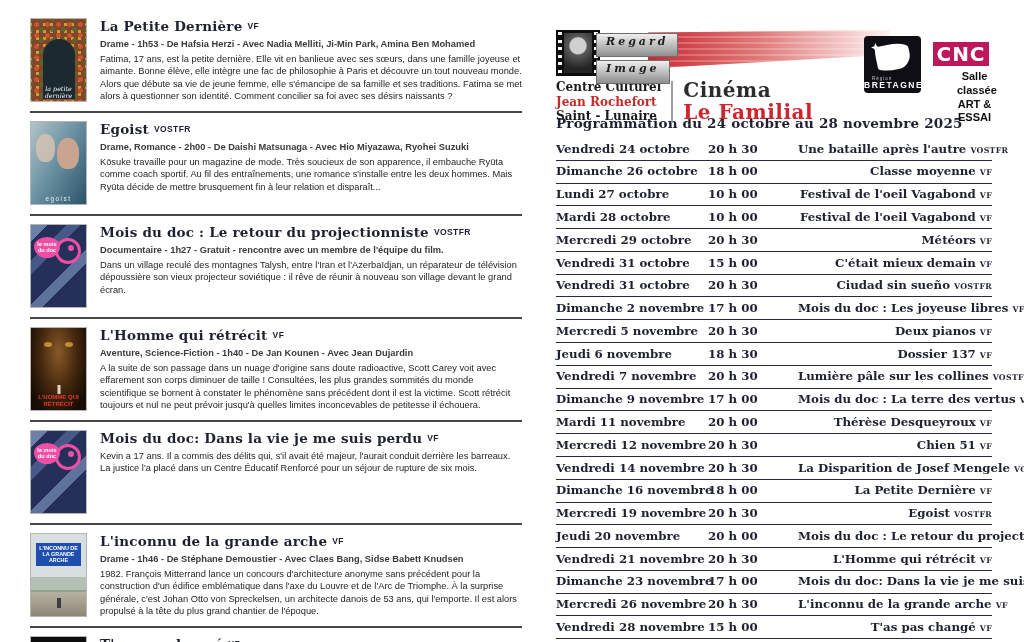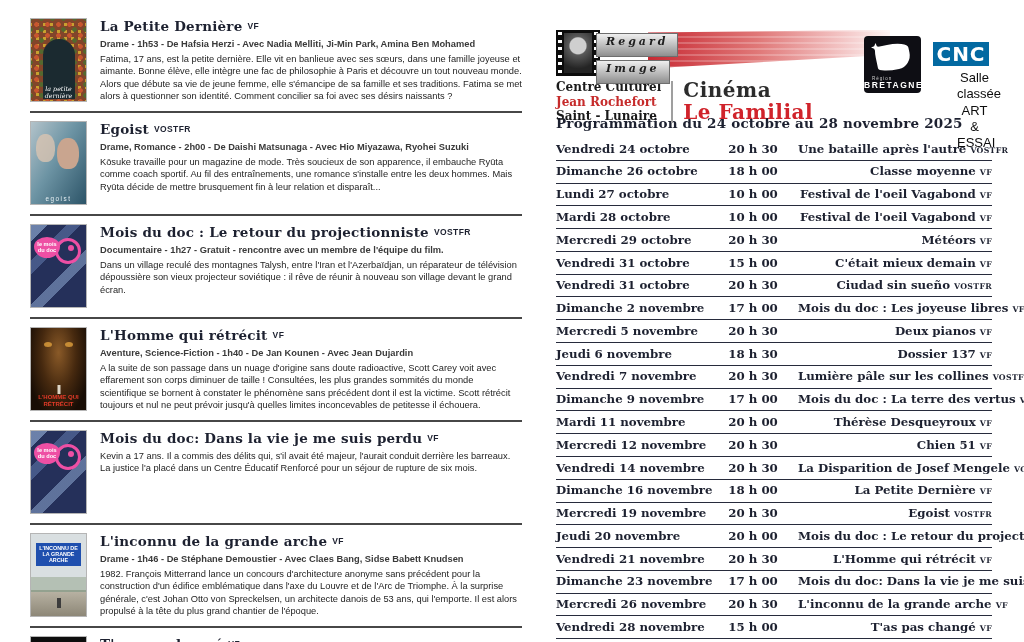--- a/index.html
+++ b/index.html
@@ -192,44 +192,43 @@
     position:absolute; left:7px; top:7px; width:9px; height:9px; background:#fff;
     clip-path:polygon(50% 0, 65% 35%, 100% 50%, 65% 65%, 50% 100%, 35% 65%, 0 50%, 35% 35%);
   }
   .bret-small { position:absolute; left:8px; bottom:12px; font-size:4.5px; color:#cfcfcf; letter-spacing:1px; }
   .bret-big { position:absolute; left:0; right:0; bottom:3px; text-align:right; font-size:8.5px; font-weight:700; color:#fff; letter-spacing:1.5px; }
 
   .cnc-logo { position:absolute; left:374px; top:12px; width:62px; text-align:center; color:#0d0d0d; }
   .cnc-name {
     font-weight:800; font-size:20px; letter-spacing:1px; line-height:1;
     font-family:"DejaVu Sans", sans-serif;
-    background:#0369a1; color:#fff; display:inline-block; padding:2px 3px;
-  }
-  .cnc-sub { margin-top:4px; font-size:13px; font-weight:400; line-height:1.25;margin-left:27px; }
+    background:#be185d; color:#fff; display:inline-block; padding:2px 3px;
+  }
+  .cnc-sub { margin-top:4px; font-size:11px; font-weight:700; line-height:1.25;margin-left:27px; }
 
   .prog-heading {
     margin-top:9px; font-family:"DejaVu Serif", serif; font-weight:700;
     font-size:13.5px; color:#1d2130; letter-spacing:.2px;
   }
 
   .schedule { margin-top:7px; }
   .srow {
     display:flex; align-items:baseline;
     border-bottom:1.4px solid #272b3c; padding:3.6px 0 4.2px;
   }
   .s-date {
     width:152px; flex:0 0 152px;
     font-family:"DejaVu Serif", serif; font-weight:700; font-size:11.8px;
     white-space:nowrap;
   }
   .s-time {
     width:90px; flex:0 0 90px;
     font-family:"DejaVu Serif", serif; font-weight:700; font-size:11.8px;
     white-space:nowrap;
-    text-align:center;
   }
   .s-title {
     flex:1; text-align:right; white-space:nowrap;
     font-family:"DejaVu Serif", serif; font-weight:700; font-size:11.8px;
   }
   .s-version { font-size:7.8px; font-weight:700; margin-left:4px; letter-spacing:.3px; }
 </style>
 </head>
 <body>
 

